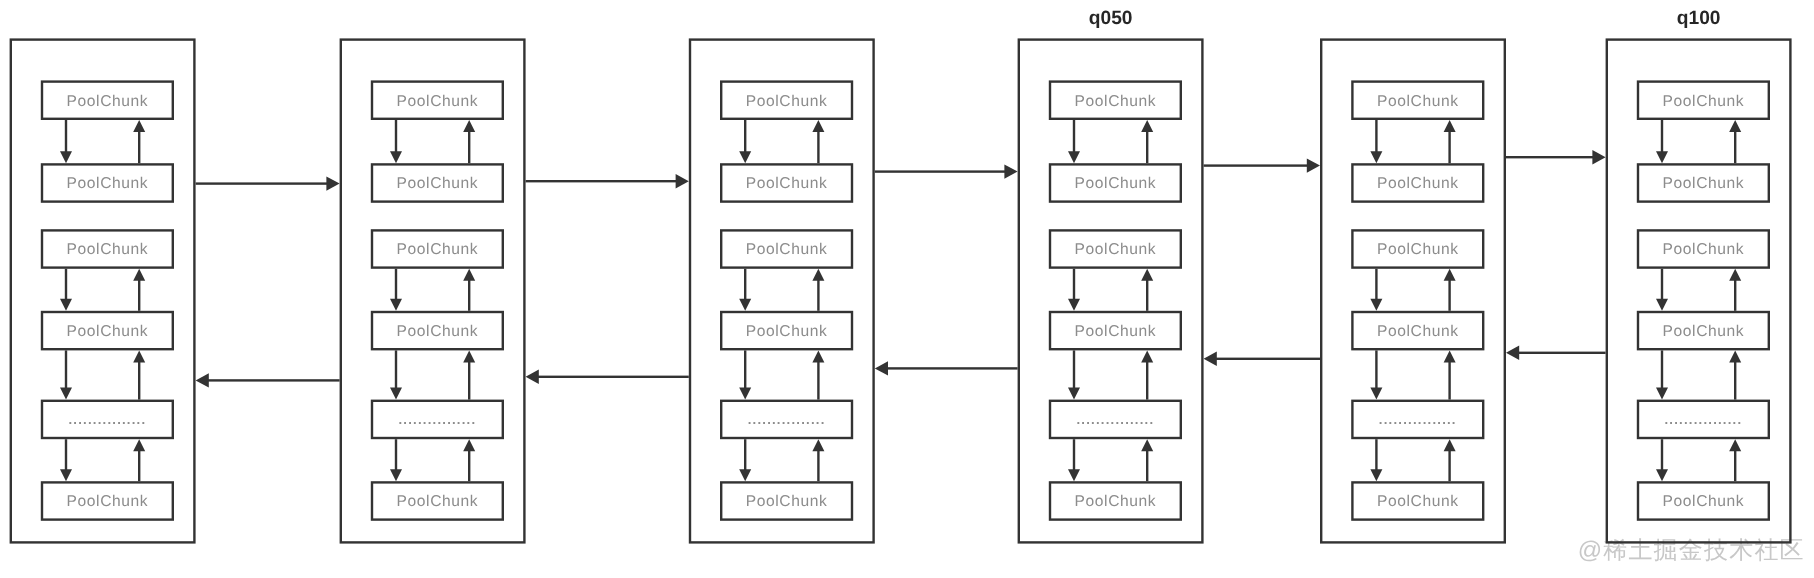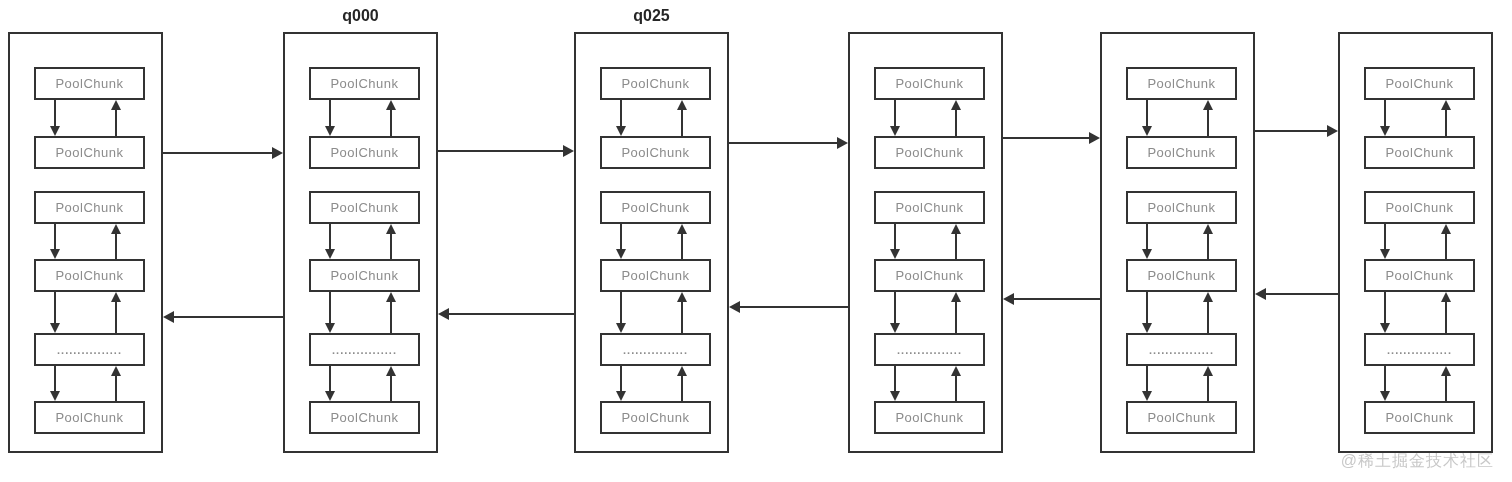--- a/index.html
+++ b/index.html
@@ -44,23 +44,23 @@
   }
   .arrow { position: absolute; }
   .aline { position: absolute; background: var(--line, #333); }
   .tri { position: absolute; width: 0; height: 0; }
   .tri-down { border-left: 5px solid transparent; border-right: 5px solid transparent; border-top: 10px solid var(--line, #333); }
   .tri-up   { border-left: 5px solid transparent; border-right: 5px solid transparent; border-bottom: 10px solid var(--line, #333); }
   .tri-right{ border-top: 6px solid transparent; border-bottom: 6px solid transparent; border-left: 11px solid var(--line, #333); }
   .tri-left { border-top: 6px solid transparent; border-bottom: 6px solid transparent; border-right: 11px solid var(--line, #333); }
   #watermark {
     position: absolute;
-    right: 18px;
+    right: 8px;
     bottom: 10px;
-    font-size: 16px;
+    font-size: 20px;
     color: var(--wm, #c8c8c8);
     letter-spacing: 1px;
   }
 </style>
 </head>
 <body>
 
 <div id="canvas">
   <div id="watermark">@稀土掘金技术社区</div>
     <div class="col-border" style="left: 8px; top: 32px; width: 155px; height: 421px;"></div>
@@ -95,21 +95,20 @@
     </div>
     <div class="chunk-box" style="left: 34px; top: 401px; width: 111px; height: 33px;">PoolChunk</div>
     <div class="arrow" style="left: 49px; top: 366px; width: 12px; height: 35px;">
       <div class="aline" style="left: 5px; top: 0px; width: 2px; height: 27px;"></div>
       <div class="tri tri-down" style="left: 1px; top: 25px;"></div>
     </div>
     <div class="arrow" style="left: 110px; top: 366px; width: 12px; height: 35px;">
       <div class="tri tri-up" style="left: 1px; top: 0px;"></div>
       <div class="aline" style="left: 5px; top: 8px; width: 2px; height: 27px;"></div>
     </div>
-    <div class="col-label" style="left: 283px; top: 6px; width: 155px;">q000</div>
     <div class="col-border" style="left: 283px; top: 32px; width: 155px; height: 421px;"></div>
     <div class="chunk-box" style="left: 309px; top: 67px; width: 111px; height: 33px;">PoolChunk</div>
     <div class="chunk-box" style="left: 309px; top: 136px; width: 111px; height: 33px;">PoolChunk</div>
     <div class="arrow" style="left: 324px; top: 100px; width: 12px; height: 36px;">
       <div class="aline" style="left: 5px; top: 0px; width: 2px; height: 28px;"></div>
       <div class="tri tri-down" style="left: 1px; top: 26px;"></div>
     </div>
     <div class="arrow" style="left: 385px; top: 100px; width: 12px; height: 36px;">
       <div class="tri tri-up" style="left: 1px; top: 0px;"></div>
       <div class="aline" style="left: 5px; top: 8px; width: 2px; height: 28px;"></div>
@@ -135,21 +134,20 @@
     </div>
     <div class="chunk-box" style="left: 309px; top: 401px; width: 111px; height: 33px;">PoolChunk</div>
     <div class="arrow" style="left: 324px; top: 366px; width: 12px; height: 35px;">
       <div class="aline" style="left: 5px; top: 0px; width: 2px; height: 27px;"></div>
       <div class="tri tri-down" style="left: 1px; top: 25px;"></div>
     </div>
     <div class="arrow" style="left: 385px; top: 366px; width: 12px; height: 35px;">
       <div class="tri tri-up" style="left: 1px; top: 0px;"></div>
       <div class="aline" style="left: 5px; top: 8px; width: 2px; height: 27px;"></div>
     </div>
-    <div class="col-label" style="left: 574px; top: 6px; width: 155px;">q025</div>
     <div class="col-border" style="left: 574px; top: 32px; width: 155px; height: 421px;"></div>
     <div class="chunk-box" style="left: 600px; top: 67px; width: 111px; height: 33px;">PoolChunk</div>
     <div class="chunk-box" style="left: 600px; top: 136px; width: 111px; height: 33px;">PoolChunk</div>
     <div class="arrow" style="left: 615px; top: 100px; width: 12px; height: 36px;">
       <div class="aline" style="left: 5px; top: 0px; width: 2px; height: 28px;"></div>
       <div class="tri tri-down" style="left: 1px; top: 26px;"></div>
     </div>
     <div class="arrow" style="left: 676px; top: 100px; width: 12px; height: 36px;">
       <div class="tri tri-up" style="left: 1px; top: 0px;"></div>
       <div class="aline" style="left: 5px; top: 8px; width: 2px; height: 28px;"></div>
@@ -175,20 +173,21 @@
     </div>
     <div class="chunk-box" style="left: 600px; top: 401px; width: 111px; height: 33px;">PoolChunk</div>
     <div class="arrow" style="left: 615px; top: 366px; width: 12px; height: 35px;">
       <div class="aline" style="left: 5px; top: 0px; width: 2px; height: 27px;"></div>
       <div class="tri tri-down" style="left: 1px; top: 25px;"></div>
     </div>
     <div class="arrow" style="left: 676px; top: 366px; width: 12px; height: 35px;">
       <div class="tri tri-up" style="left: 1px; top: 0px;"></div>
       <div class="aline" style="left: 5px; top: 8px; width: 2px; height: 27px;"></div>
     </div>
+    <div class="col-label" style="left: 848px; top: 6px; width: 155px;">q050</div>
     <div class="col-border" style="left: 848px; top: 32px; width: 155px; height: 421px;"></div>
     <div class="chunk-box" style="left: 874px; top: 67px; width: 111px; height: 33px;">PoolChunk</div>
     <div class="chunk-box" style="left: 874px; top: 136px; width: 111px; height: 33px;">PoolChunk</div>
     <div class="arrow" style="left: 889px; top: 100px; width: 12px; height: 36px;">
       <div class="aline" style="left: 5px; top: 0px; width: 2px; height: 28px;"></div>
       <div class="tri tri-down" style="left: 1px; top: 26px;"></div>
     </div>
     <div class="arrow" style="left: 950px; top: 100px; width: 12px; height: 36px;">
       <div class="tri tri-up" style="left: 1px; top: 0px;"></div>
       <div class="aline" style="left: 5px; top: 8px; width: 2px; height: 28px;"></div>
@@ -253,20 +252,21 @@
     </div>
     <div class="chunk-box" style="left: 1126px; top: 401px; width: 111px; height: 33px;">PoolChunk</div>
     <div class="arrow" style="left: 1141px; top: 366px; width: 12px; height: 35px;">
       <div class="aline" style="left: 5px; top: 0px; width: 2px; height: 27px;"></div>
       <div class="tri tri-down" style="left: 1px; top: 25px;"></div>
     </div>
     <div class="arrow" style="left: 1202px; top: 366px; width: 12px; height: 35px;">
       <div class="tri tri-up" style="left: 1px; top: 0px;"></div>
       <div class="aline" style="left: 5px; top: 8px; width: 2px; height: 27px;"></div>
     </div>
+    <div class="col-label" style="left: 1338px; top: 6px; width: 155px;">q100</div>
     <div class="col-border" style="left: 1338px; top: 32px; width: 155px; height: 421px;"></div>
     <div class="chunk-box" style="left: 1364px; top: 67px; width: 111px; height: 33px;">PoolChunk</div>
     <div class="chunk-box" style="left: 1364px; top: 136px; width: 111px; height: 33px;">PoolChunk</div>
     <div class="arrow" style="left: 1379px; top: 100px; width: 12px; height: 36px;">
       <div class="aline" style="left: 5px; top: 0px; width: 2px; height: 28px;"></div>
       <div class="tri tri-down" style="left: 1px; top: 26px;"></div>
     </div>
     <div class="arrow" style="left: 1440px; top: 100px; width: 12px; height: 36px;">
       <div class="tri tri-up" style="left: 1px; top: 0px;"></div>
       <div class="aline" style="left: 5px; top: 8px; width: 2px; height: 28px;"></div>

